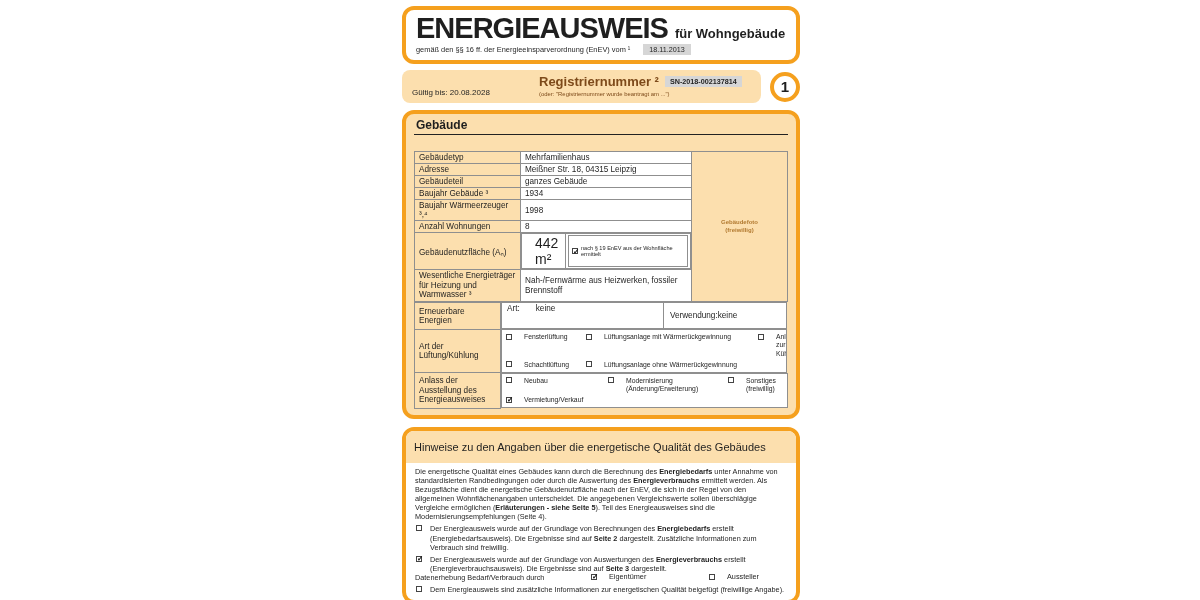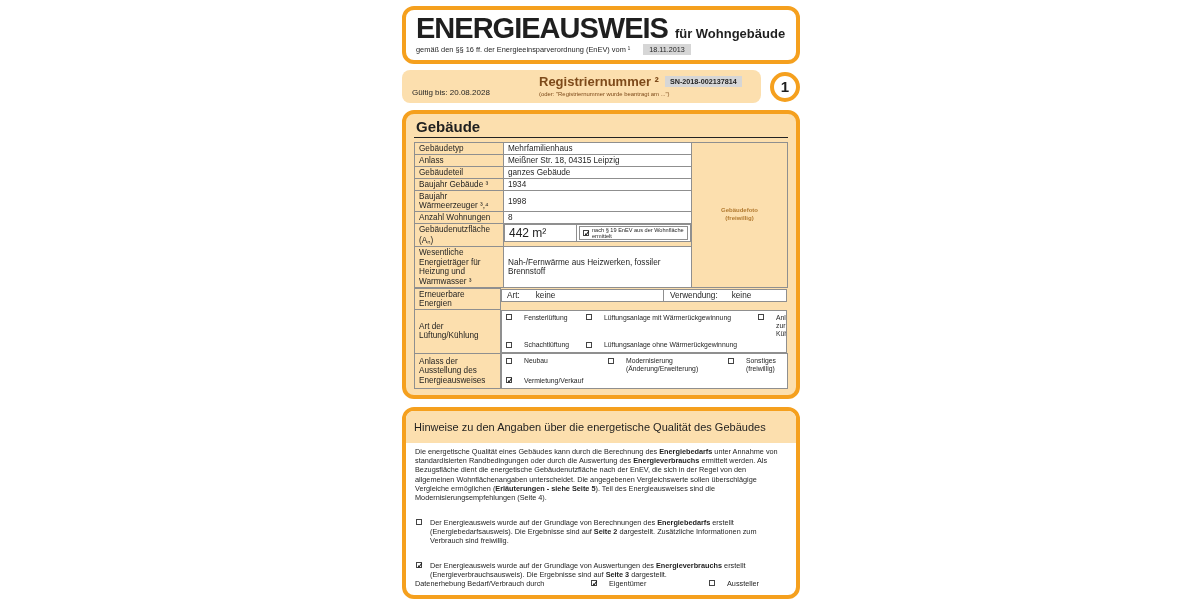--- a/index.html
+++ b/index.html
@@ -31,51 +31,51 @@
   .valid-until{font-size:8px;align-self:flex-end;margin-bottom:2px}
   .reg-block{text-align:left;width:212px}
   .reg-line{display:flex;align-items:center;gap:6px}
   .reg-label{font-size:13px;font-weight:bold;color:var(--brown)}
   .reg-chip{font-size:7.2px;font-weight:bold;padding:1px 5px}
   .reg-note{font-size:5.9px;color:var(--brown);margin-top:2px}
   .page-badge{width:30px;height:30px;border:4px solid var(--orange);border-radius:50%;background:#fff;display:flex;align-items:center;justify-content:center;font-size:15px;font-weight:bold;margin-left:9px;flex:none}
 
   
   .geb-box{border:4px solid var(--orange);border-radius:12px;background:var(--fill);margin-top:7px;padding:3px 8px 6px}
-  .sec-title{font-size:15px;font-weight:bold;padding:1px 2px 2px;border-bottom:1.5px solid #222;margin-bottom:4px}
+  .sec-title{font-size:12px;font-weight:bold;padding:1px 2px 2px;border-bottom:1.5px solid #222;margin-bottom:16px}
   table.btable{width:100%;border-collapse:collapse;table-layout:fixed}
   table.btable td{border:1px solid var(--cellb);font-size:8.2px;padding:1px 4px;vertical-align:middle;overflow:hidden}
-  td.lbl{width:89px}
+  td.lbl{width:106px}
   td.val{background:#fff}
   td.photo{width:96px;text-align:center;vertical-align:middle}
   .photo-txt{font-size:6px;font-weight:bold;color:#b27a30;line-height:1.3}
   .val-flex{display:flex;align-items:stretch;background:#fff;padding:0!important}
-  .val-flex .num{width:72px;padding:1px 4px;font-size:12px;border-right:1px solid var(--cellb);display:flex;align-items:center}
+  .val-flex .num{width:44px;padding:1px 13px;font-size:14px;border-right:1px solid var(--cellb);display:flex;align-items:center}
   .mini-box{flex:1;margin:1px 2px;border:1px solid var(--cellb);display:flex;align-items:center;gap:3px;padding:0 3px;font-size:5.6px}
   .two-line{line-height:1.15;padding-top:2px;padding-bottom:2px}
 
   
   .cb{display:inline-block;width:6px;height:6px;border:1px solid #444;background:#fff;position:relative;flex:none}
   .cb.checked::after{content:"✓";position:absolute;left:0;top:-1.5px;font-size:7.5px;line-height:1;color:#111;font-weight:bold}
   .opt{display:flex;align-items:flex-start;gap:12px;font-size:6.8px;line-height:1.2}
   .opt .cb{margin-top:0.5px}
 
   .ern-flex{display:flex;background:#fff;padding:0!important;font-size:8px}
   .ern-left{width:57%;border-right:1px solid var(--cellb);padding:1px 5px;display:flex;gap:16px}
-  .ern-right{flex:1;padding:1px 6px;display:flex;gap:14px}
+  .ern-right{flex:1;padding:8px 6px;display:flex;}
 
   .lueft-grid{display:grid;grid-template-columns:80px 172px 1fr;row-gap:3px;padding:3px 4px!important;background:#fff}
   .anlass-grid{display:grid;grid-template-columns:102px 120px 1fr;row-gap:3px;padding:3px 4px!important;background:#fff}
   .opt .wrapcap{max-width:56px}
 
   
   .note-box{border:4px solid var(--orange);border-radius:12px;background:#fff;margin-top:8px;overflow:hidden}
   .note-head{background:var(--fill);font-size:11px;font-weight:normal;padding:10px 8px}
   .note-body{padding:4px 9px 6px;font-size:7.3px;line-height:1.25}
-  .hitem{display:flex;gap:8px;margin-top:16px;padding-left:1px}
+  .hitem{display:flex;gap:8px;margin-top:3px;padding-left:1px}
   .hitem .cb{margin-top:1px}
   .hitem .txt{flex:1}
   .daten-row{display:flex;align-items:center;}
   .daten-row .dlabel{width:176px;flex:none}
   .daten-row .opt{font-size:7.3px}
   .daten-opt1{width:118px;flex:none}
 </style>
 </head>
 <body>
 
@@ -114,21 +114,21 @@
         <td class="lbl">Gebäudetyp</td>
         <td class="val">Mehrfamilienhaus</td>
         <td class="photo" rowspan="8">
           <div class="photo-txt">
             <div>Gebäudefoto</div>
             <div>(freiwillig)</div>
           </div>
         </td>
       </tr>
       <tr>
-        <td class="lbl">Anlass</td>
+        <td class="lbl">Adresse</td>
         <td class="val">Meißner Str. 18, 04315 Leipzig</td>
       </tr>
       <tr>
         <td class="lbl">Gebäudeteil</td>
         <td class="val">ganzes Gebäude</td>
       </tr>
       <tr>
         <td class="lbl">Baujahr Gebäude ³</td>
         <td class="val">1934</td>
       </tr>
@@ -238,16 +238,20 @@
         <span class="dlabel">Datenerhebung Bedarf/Verbrauch durch</span>
         <span class="opt daten-opt1">
           <span class="cb checked"></span>
           <span>Eigentümer</span>
         </span>
         <span class="opt">
           <span class="cb"></span>
           <span>Aussteller</span>
         </span>
       </div>
+      <div class="hitem" style="margin-top:3px">
+        <span class="cb"></span>
+        <div class="txt">Dem Energieausweis sind zusätzliche Informationen zur energetischen Qualität beigefügt (freiwillige Angabe).</div>
+      </div>
     </div>
   </div>
 
 </div>
 
 </body></html>

